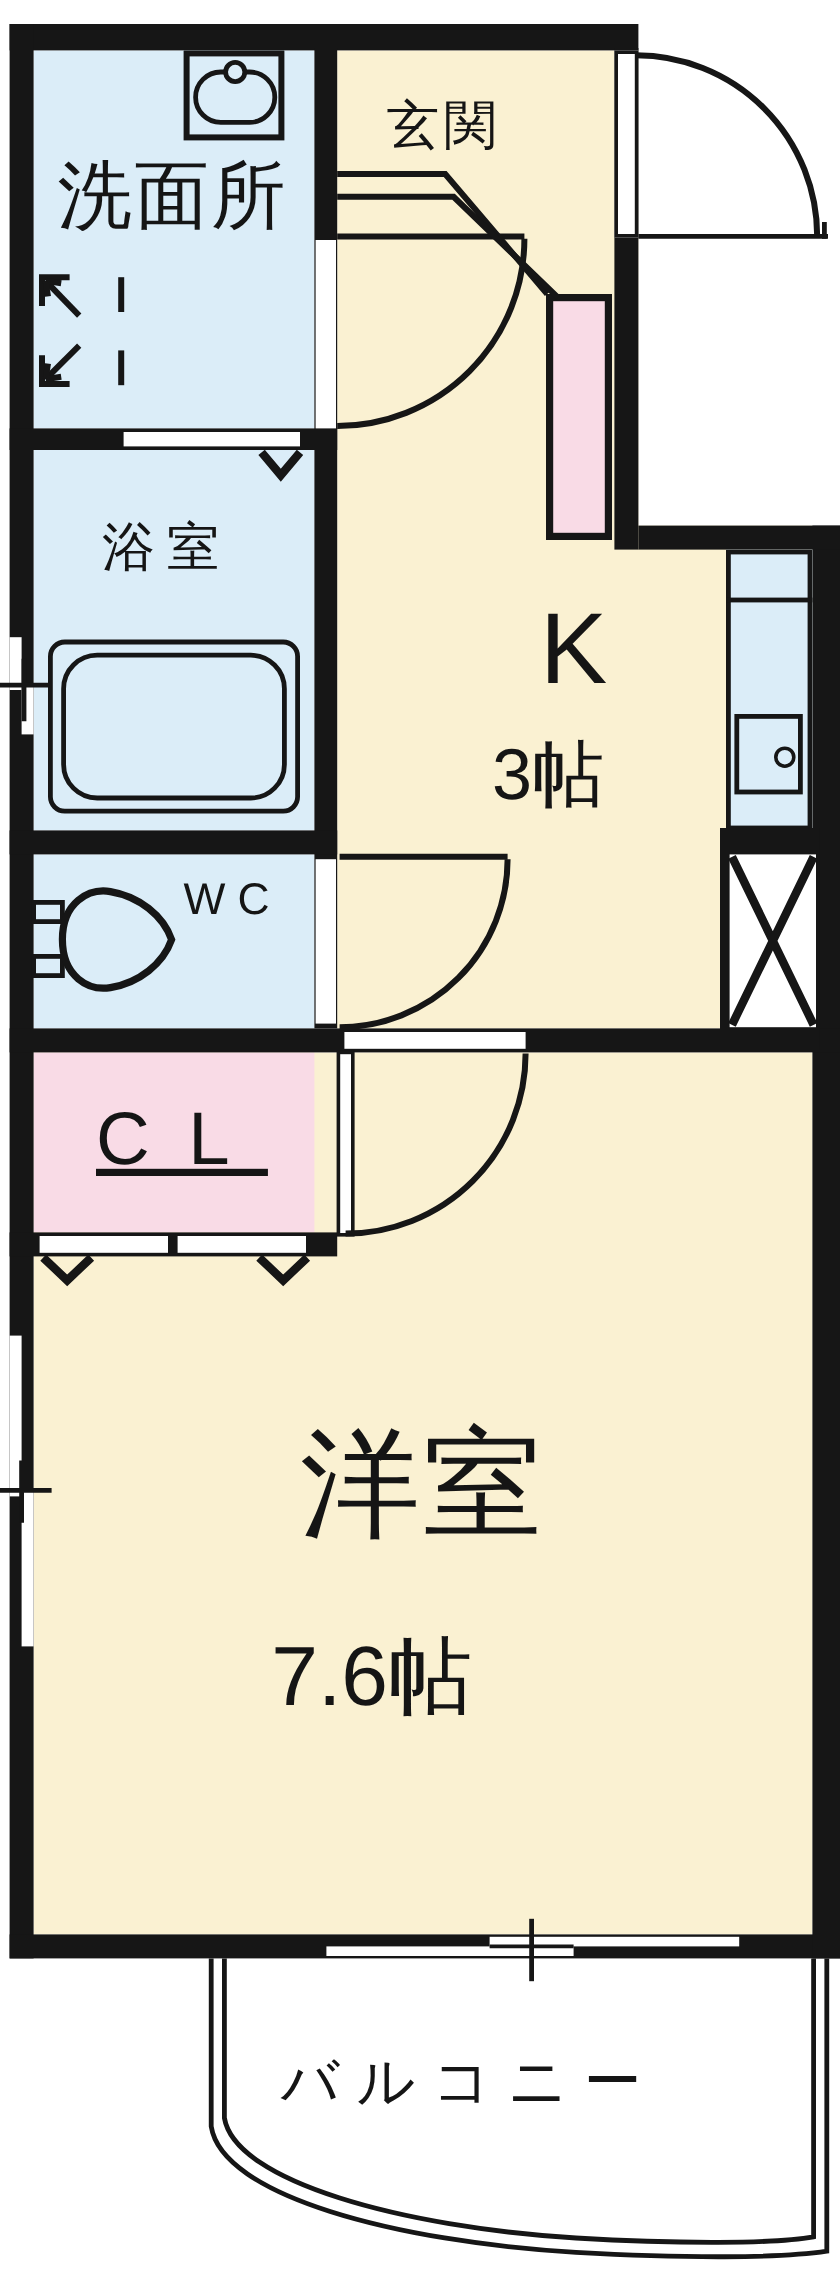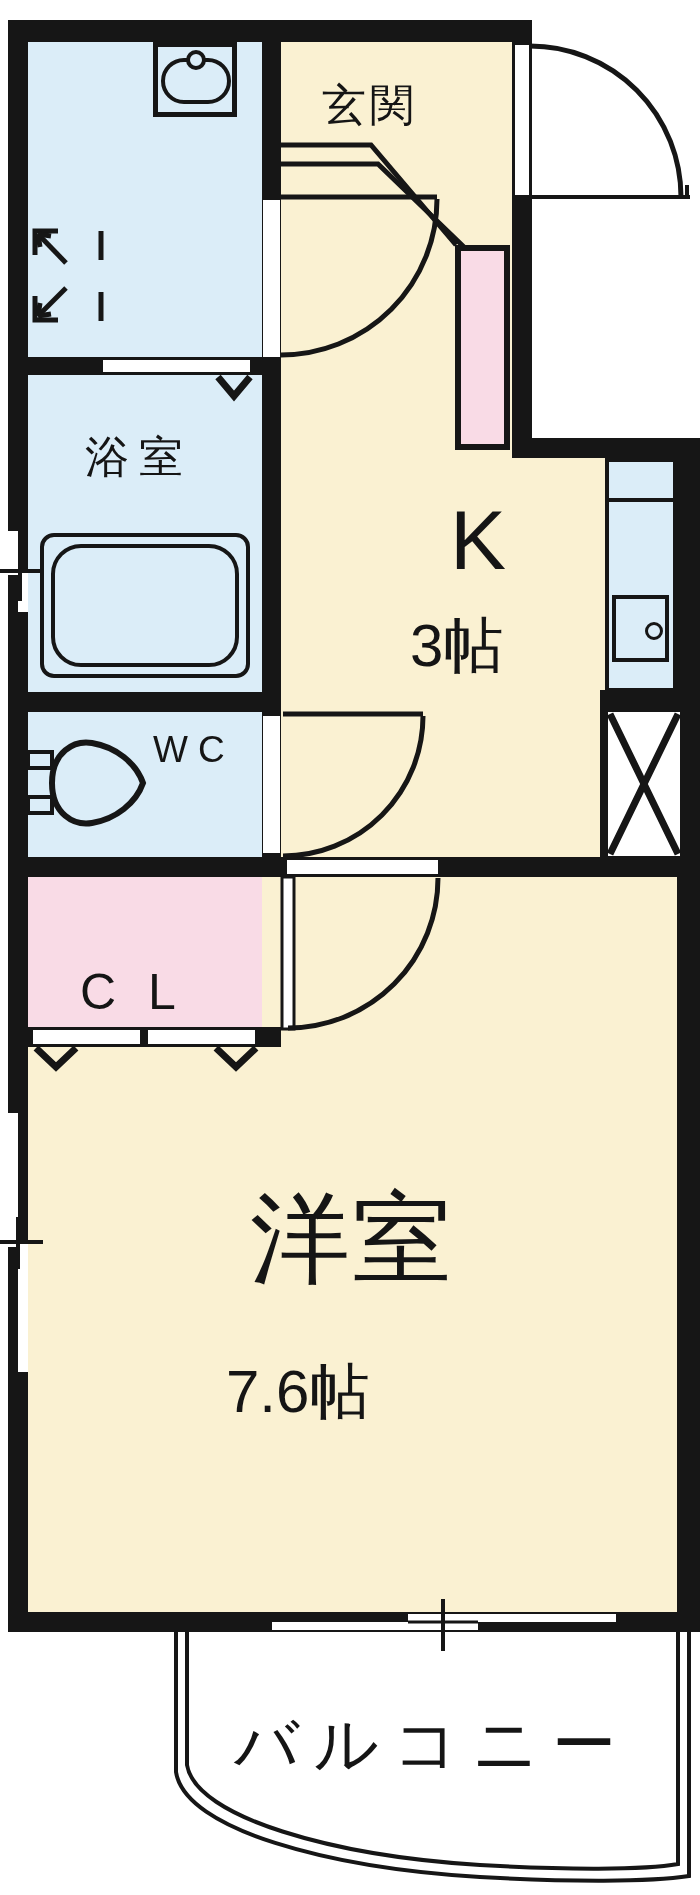--- a/index.html
+++ b/index.html
@@ -117,22 +117,23 @@
     <path class="ln" stroke-width="4" d="M 443 1599 L 443 1651"></path>
     <path class="ln" stroke-width="3" d="M 408 1622 L 478 1622"></path>
 
     <path class="ln" stroke-width="4" d="M 176 1632 L 176 1772 C 185 1830 330 1868 480 1877 C 570 1882 650 1882 689 1876 L 689 1632"></path>
     <path class="ln" stroke-width="4" d="M 187 1632 L 187 1765 C 196 1818 335 1856 480 1865 C 565 1870 645 1870 678 1864 L 678 1632"></path>
 
     <path class="ln" stroke-width="7" d="M 610 714 L 678 854 M 678 714 L 610 854"></path>
   </svg>
 
   <div class="label" style="left:322px;top:62px;font-size:44px;letter-spacing:4px;margin-top:21px;">玄関</div>
+  <div class="label" style="left:48px;top:133px;font-size:62px;letter-spacing:2px;">洗面所</div>
   <div class="label" style="left:85px;top:435px;font-size:44px;letter-spacing:10px;">浴室</div>
   <div class="label" style="left:153px;top:731px;font-size:37px;letter-spacing:10px;">WC</div>
-  <div class="label" style="left:80px;top:967px;font-size:50px;letter-spacing:32px;">CL</div>
+  <div class="label" style="left:80px;top:919px;font-size:62px;letter-spacing:32px;text-decoration:underline;">CL</div>
   <div class="label" style="left:450px;top:498px;font-size:84px;">K</div>
   <div class="label" style="left:410px;top:616px;font-size:60px;">3帖</div>
-  <div class="label" style="left:250px;top:1188px;font-size:100px;letter-spacing:2px;">洋室</div>
-  <div class="label" style="left:226px;top:1362px;font-size:60px;">7.6帖</div>
-  <div class="label" style="left:234px;top:1712px;font-size:64px;letter-spacing:14px;">バルコニー</div>
+  <div class="label" style="left:250px;top:1188px;font-size:100px;letter-spacing:2px;font-family:Liberation Serif, serif;">洋室</div>
+  <div class="label" style="left:226px;top:1362px;font-size:70px;">7.6帖</div>
+  <div class="label" style="left:234px;top:1712px;font-size:48px;letter-spacing:14px;">バルコニー</div>
 
 </div>
 
 </body></html>

